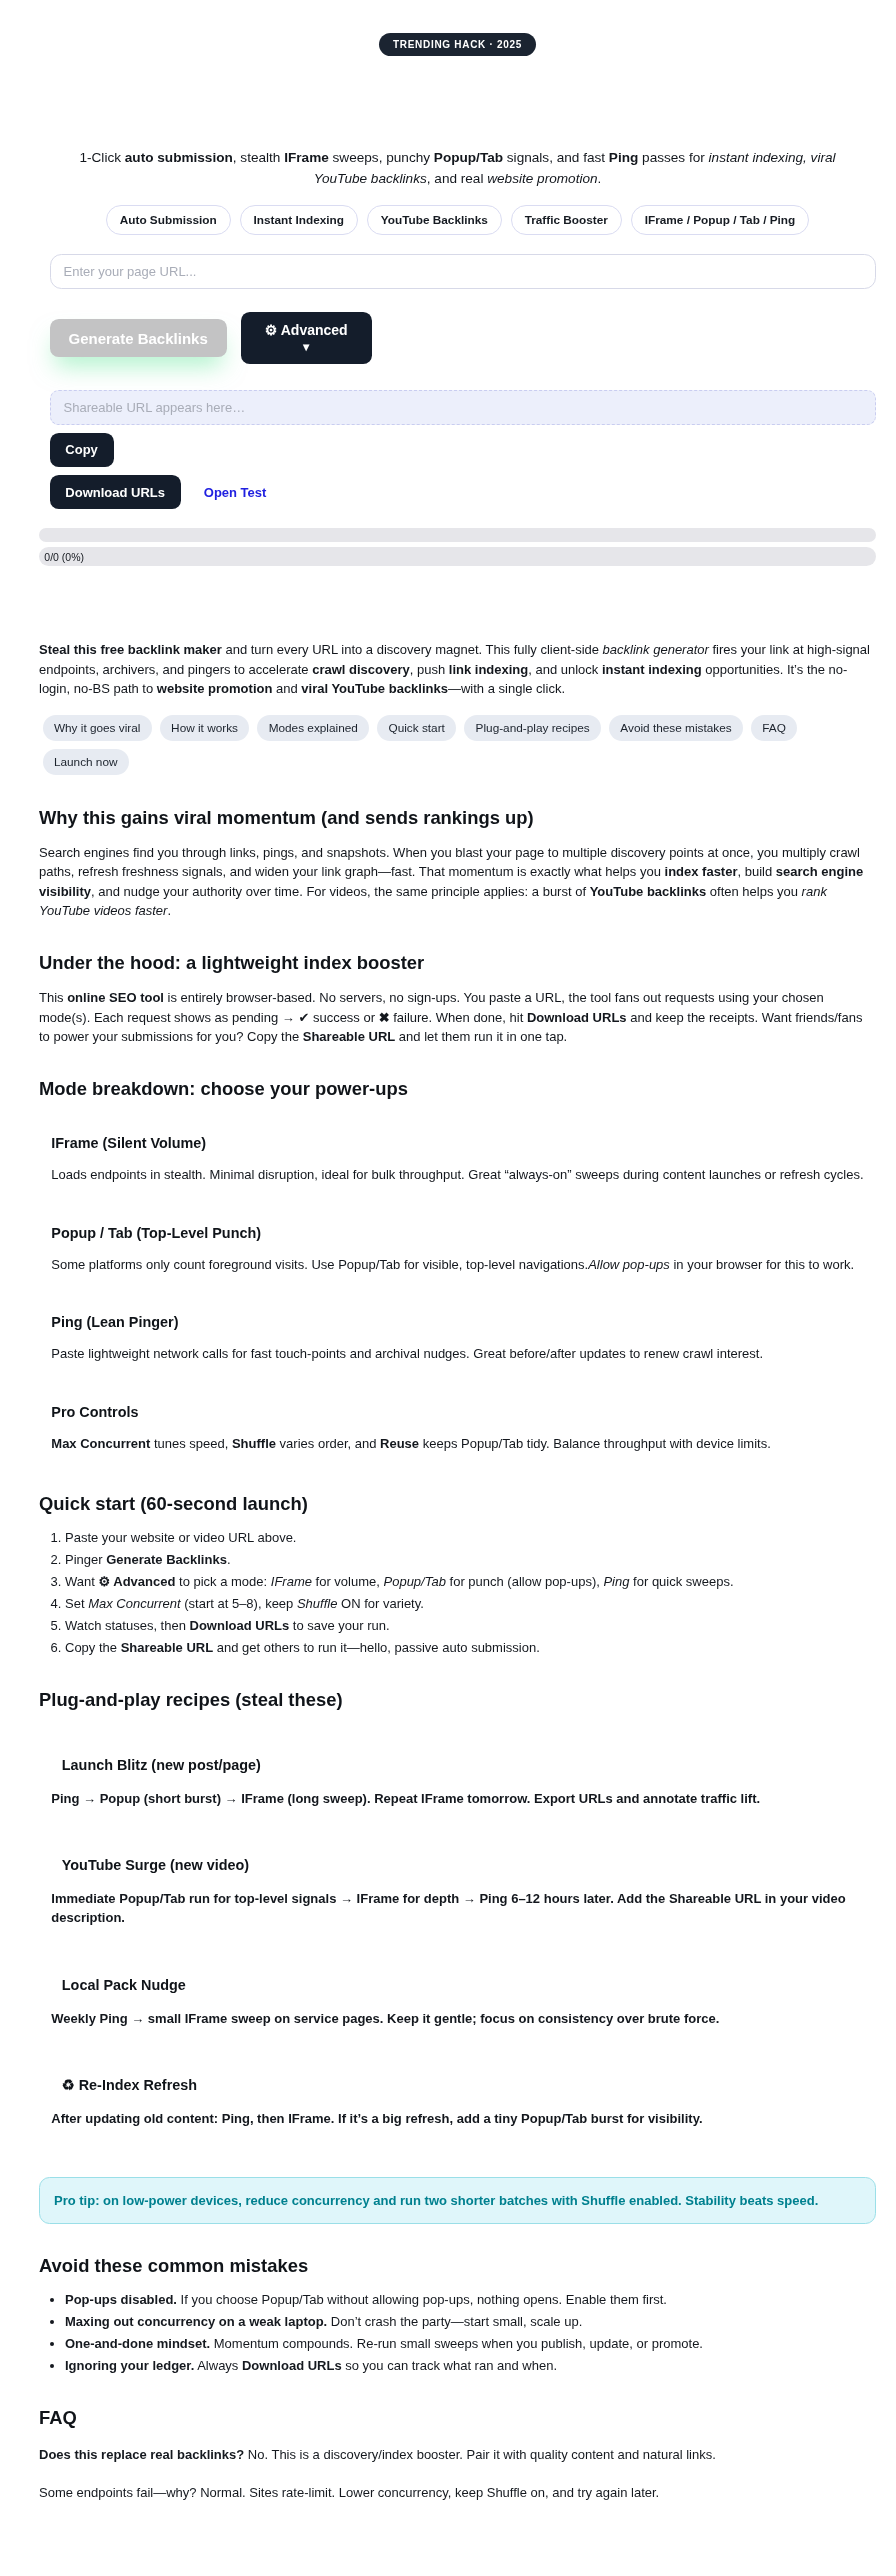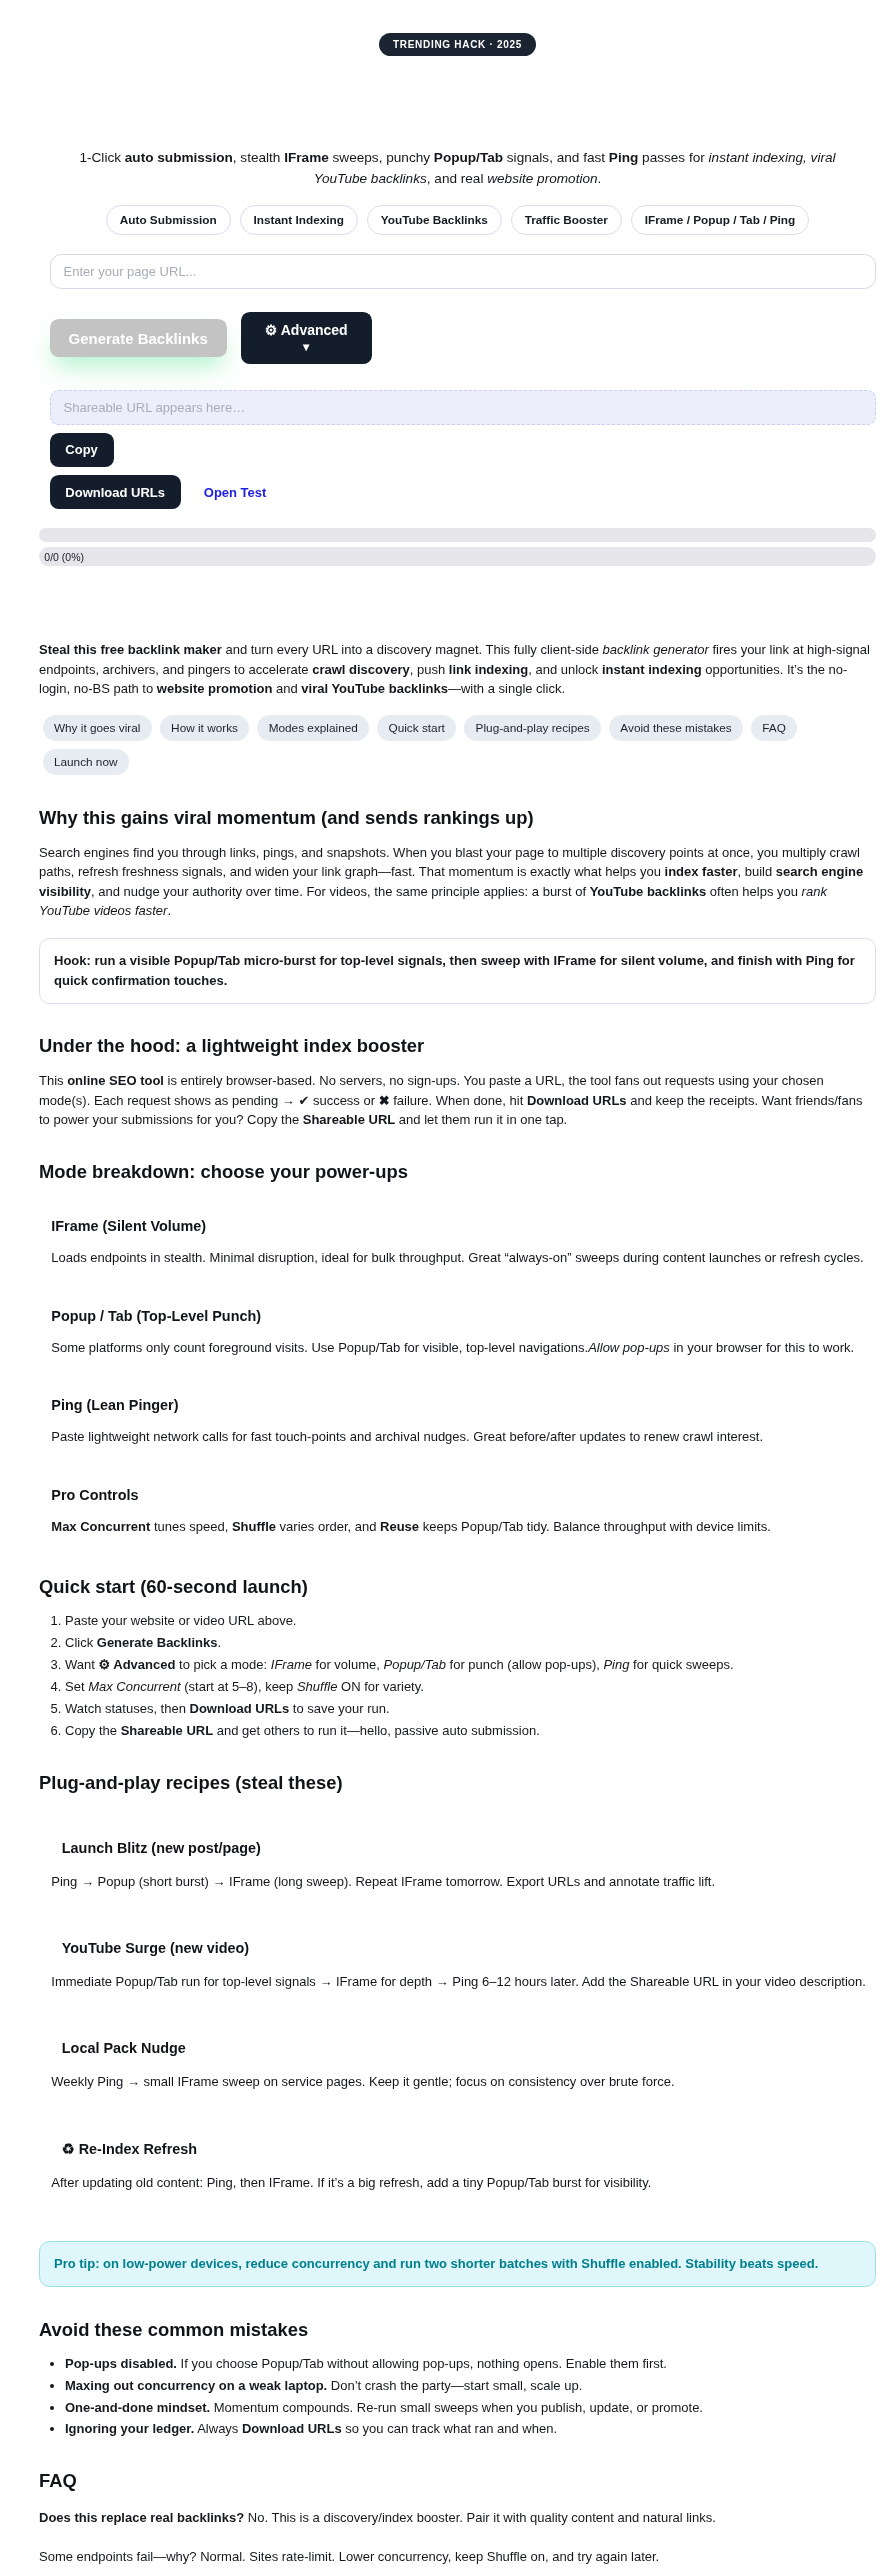--- a/index.html
+++ b/index.html
@@ -76,21 +76,21 @@
   h2{font-size:18.4px;font-weight:700;margin:31.5px 0 14px;color:#101419;}
   .hook-box{
     border:1.3px solid #dadcf2;border-radius:10.5px;padding:12.3px 14px;
     font-weight:700;font-size:13px;line-height:1.5;margin:17.5px 0 5.3px;
   }
   .card{margin:35px 0 40px 12.3px;}
   .card h3{font-size:14.4px;font-weight:700;margin:0 0 14px;color:#101419;}
   .card p{font-size:13px;line-height:1.5;margin:0;color:#13171d;}
   .recipe{margin:46px 0 49px 12.3px;}
   .recipe h3{font-size:14.4px;font-weight:700;margin:0 0 15.8px 10.5px;color:#101419;}
-  .recipe p{font-size:13px;line-height:1.5;margin:0;color:#13171d;}
+  .recipe p{font-size:13px;line-height:1.5;margin:0;color:#13171d;font-weight:bold;}
   ol.steps{margin:12.3px 0 0;padding-left:26px;font-size:13px;line-height:1.42;}
   ol.steps li{margin-bottom:3.5px;}
   ul.mistakes{margin:12.3px 0 0;padding-left:26px;font-size:13px;line-height:1.42;}
   ul.mistakes li{margin-bottom:3.5px;}
   .tip-box{
     background:#dff6fa;border:1.3px solid #9adfe8;border-radius:10.5px;
     padding:12.3px 14px;font-weight:700;font-size:13px;line-height:1.5;
     color:#00808f;margin:47px 0 8.8px;
   }
   .faq-qa{font-size:13px;line-height:1.5;margin:16px 0 19px;}
@@ -149,21 +149,20 @@
       <a class="nav-pill">Modes explained</a>
       <a class="nav-pill">Quick start</a>
       <a class="nav-pill">Plug-and-play recipes</a>
       <a class="nav-pill">Avoid these mistakes</a>
       <a class="nav-pill">FAQ</a>
       <a class="nav-pill">Launch now</a>
     </div>
 
     <h2>Why this gains viral momentum (and sends rankings up)</h2>
     <p class="body"><span>Search engines find you through links, pings, and snapshots. When you blast your page to multiple discovery points at once, you multiply crawl paths, refresh freshness signals, and widen your link graph—fast. That momentum is exactly what helps you </span><span style="font-weight: 700;">index faster</span><span>, build </span><span style="font-weight: 700;">search engine visibility</span><span>, and nudge your authority over time. For videos, the same principle applies: a burst of </span><span style="font-weight: 700;">YouTube backlinks</span><span> often helps you </span><span style="font-style: italic;">rank YouTube videos faster</span><span>.</span></p>
-    <div class="hook-box">Hook: run a visible Popup/Tab micro-burst for top-level signals, then sweep with IFrame for silent volume, and finish with Ping for quick confirmation touches.</div>
 
     <h2>Under the hood: a lightweight index booster</h2>
     <p class="body"><span>This </span><span style="font-weight: 700;">online SEO tool</span><span> is entirely browser-based. No servers, no sign-ups. You paste a URL, the tool fans out requests using your chosen mode(s). Each request shows as  pending → ✔ success or </span><span style="font-weight: 700;">✖</span><span> failure. When done, hit </span><span style="font-weight: 700;">Download URLs</span><span> and keep the receipts. Want friends/fans to power your submissions for you? Copy the </span><span style="font-weight: 700;">Shareable URL</span><span> and let them run it in one tap.</span></p>
 
     <h2>Mode breakdown: choose your power-ups</h2>
 
     <div class="card">
       <h3>IFrame (Silent Volume)</h3>
       <p><span>Loads endpoints in stealth. Minimal disruption, ideal for bulk throughput. Great “always-on” sweeps during content launches or refresh cycles.</span></p>
     </div>
@@ -176,21 +175,21 @@
       <p><span>Paste lightweight network calls for fast touch-points and archival nudges. Great before/after updates to renew crawl interest.</span></p>
     </div>
     <div class="card">
       <h3>Pro Controls</h3>
       <p><span style="font-weight: 700;">Max Concurrent</span><span> tunes speed, </span><span style="font-weight: 700;">Shuffle</span><span> varies order, and </span><span style="font-weight: 700;">Reuse</span><span> keeps Popup/Tab tidy. Balance throughput with device limits.</span></p>
     </div>
 
     <h2>Quick start (60-second launch)</h2>
     <ol class="steps">
       <li><span>Paste your website or video URL above.</span></li>
-      <li><span>Click </span><span style="font-weight: 700;">Generate Backlinks</span><span>.</span></li>
+      <li><span>Pinger </span><span style="font-weight: 700;">Generate Backlinks</span><span>.</span></li>
       <li><span>Want </span><span style="font-weight: 700;">⚙ Advanced</span><span> to pick a mode: </span><span style="font-style: italic;">IFrame</span><span> for volume, </span><span style="font-style: italic;">Popup/Tab</span><span> for punch (allow pop-ups), </span><span style="font-style: italic;">Ping</span><span> for quick sweeps.</span></li>
       <li><span>Set </span><span style="font-style: italic;">Max Concurrent</span><span> (start at 5–8), keep </span><span style="font-style: italic;">Shuffle</span><span> ON for variety.</span></li>
       <li><span>Watch statuses, then </span><span style="font-weight: 700;">Download URLs</span><span> to save your run.</span></li>
       <li><span>Copy the </span><span style="font-weight: 700;">Shareable URL</span><span> and get others to run it—hello, passive auto submission.</span></li>
     </ol>
 
     <h2>Plug-and-play recipes (steal these)</h2>
 
     <div class="recipe">
       <h3>Launch Blitz (new post/page)</h3>

